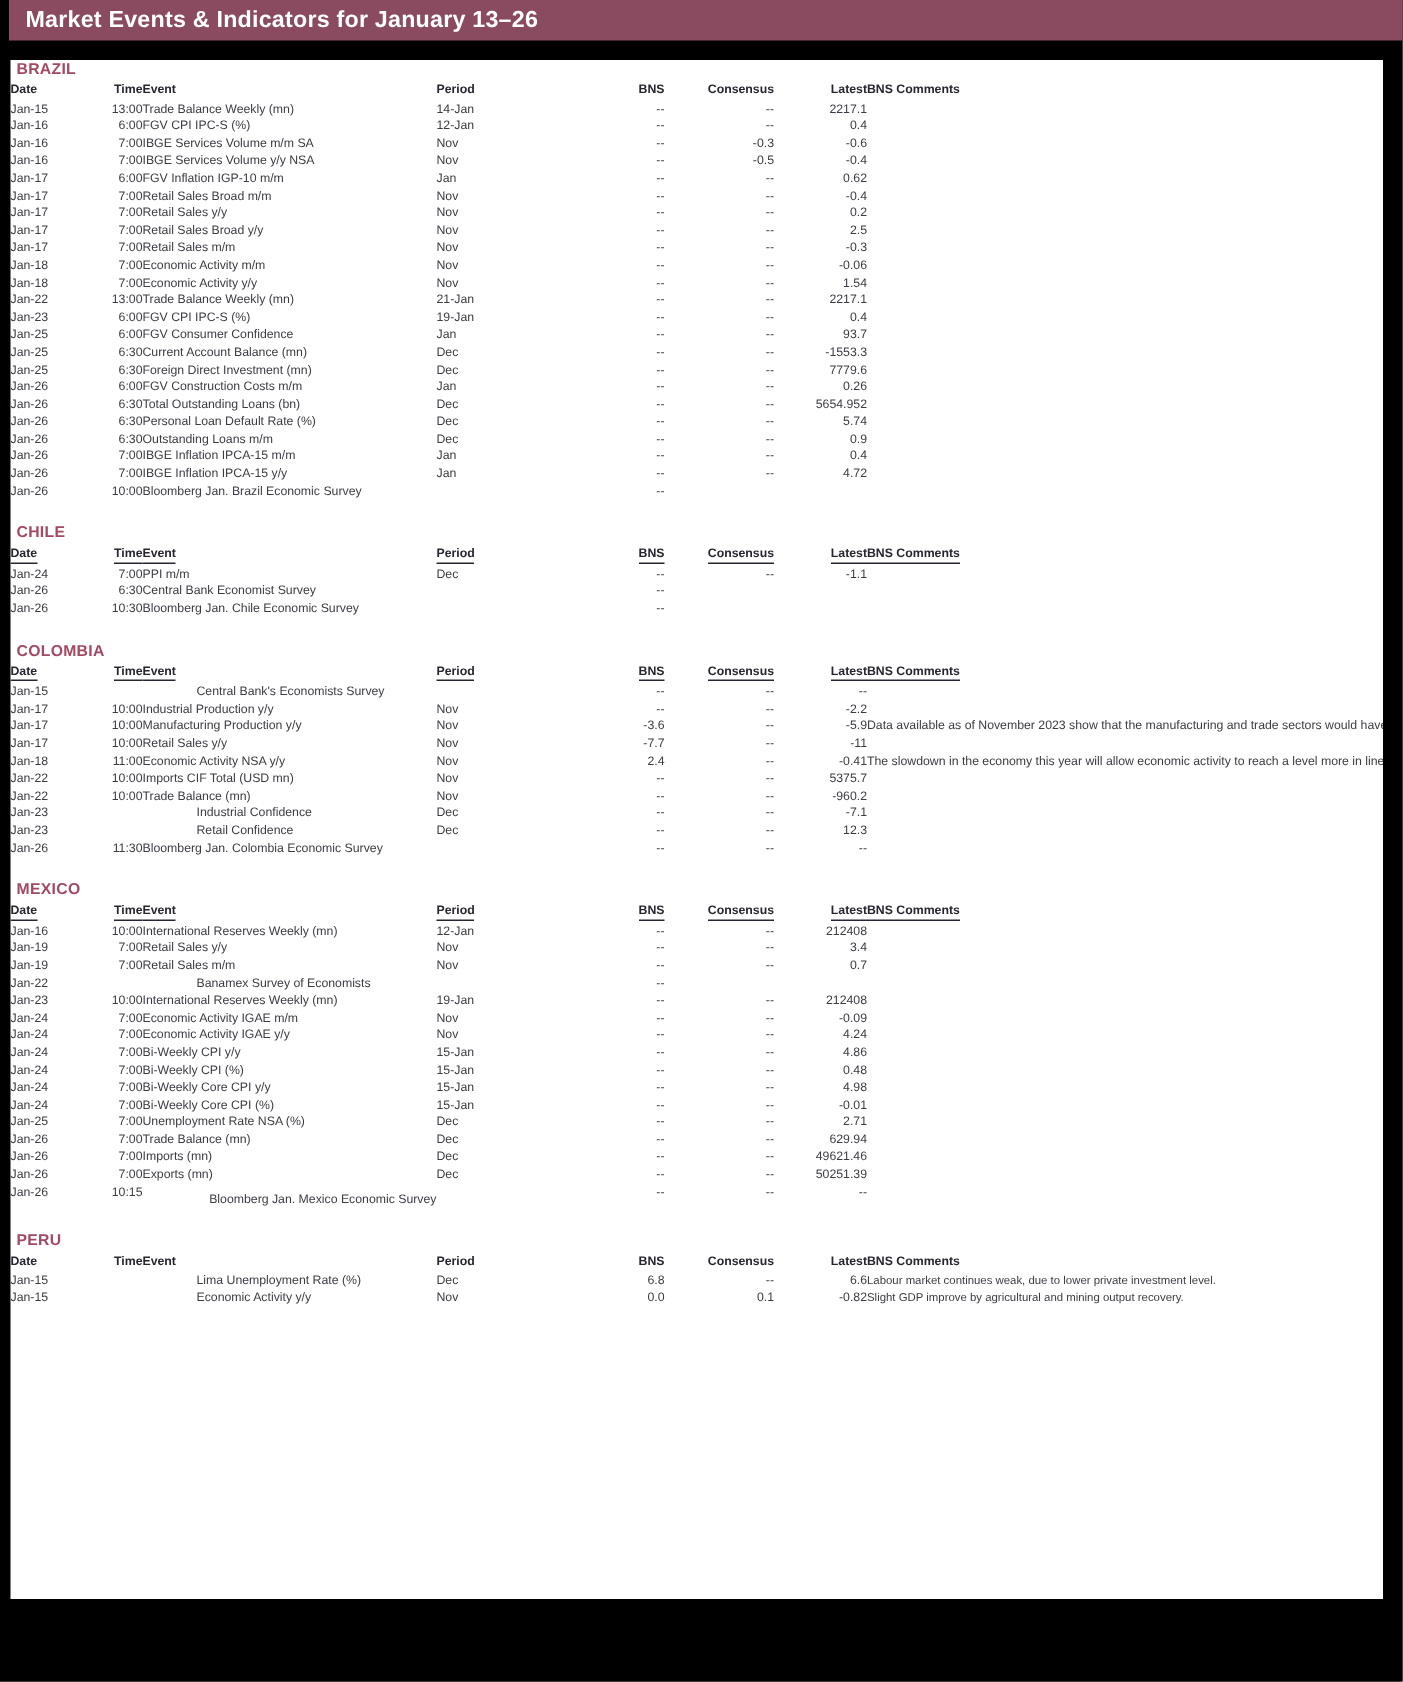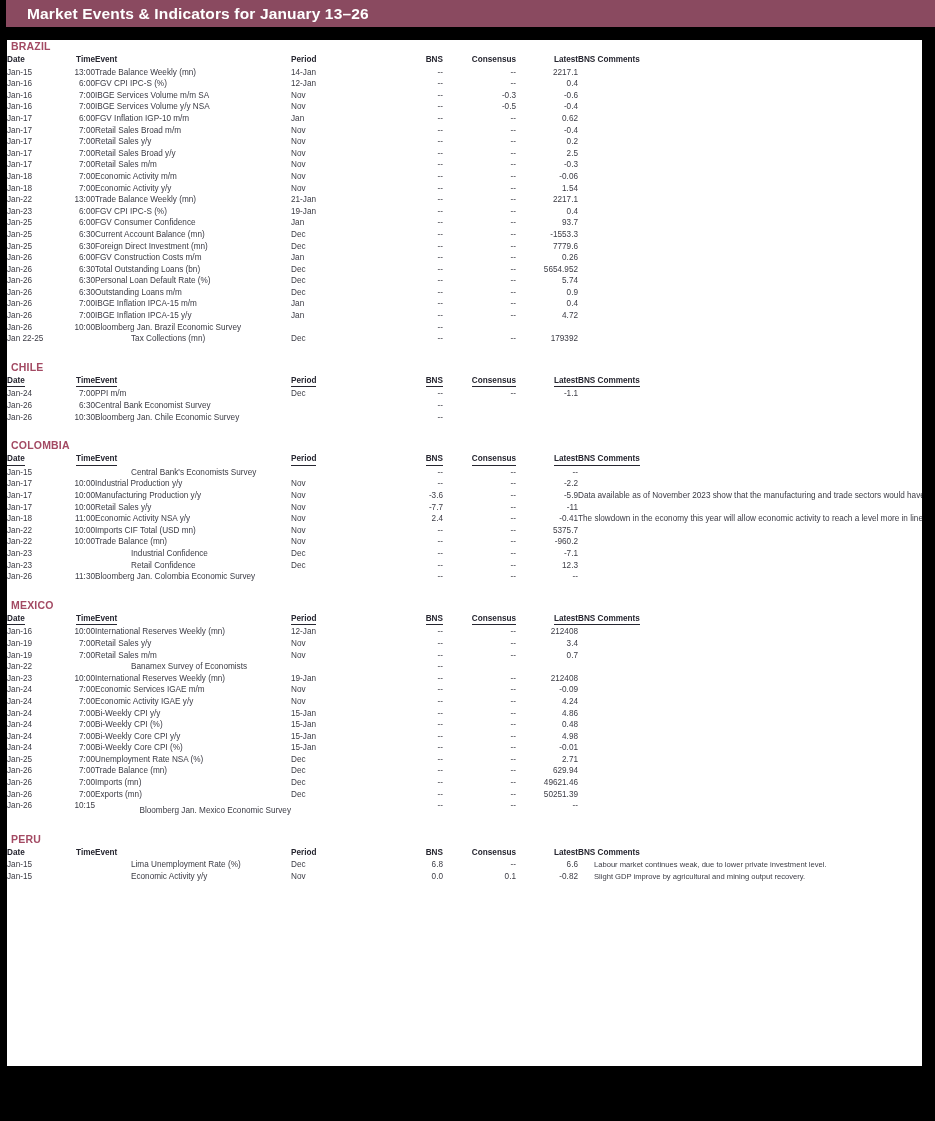--- a/index.html
+++ b/index.html
@@ -23,21 +23,20 @@
     background: #8a4a60;
     display: flex;
     align-items: center;
   }
   #title-text {
     color: #ffffff;
     font-size: 15.5px;
     font-weight: bold;
     letter-spacing: 0.15px;
     padding-left: 11px;
-    margin-left: 10px;
   }
   #page {
     position: absolute;
     left: 7px;
     top: 40px;
     width: 915px;
     height: 1026px;
     background: #ffffff;
     overflow: hidden;
   }
@@ -100,21 +99,21 @@
     line-height: 11.5px;
     color: #3b3b44;
   }
   td.d-event.indent { padding-left: 36px; }
   tr.row-lift td.d-event { padding-top: 5px; text-align: right; }
   .section-gap { height: 16px; }
   .peru td, .peru th {
     font-stretch: condensed;
     transform-origin: left center;
   }
-  .peru td.d-comment { font-size: 7.6px; padding-left: 16px; }
+  .peru td.d-comment { font-size: 7.6px; }
 </style>
 </head>
 <body>
 
 <div id="title-bar">
   <span id="title-text">Market Events &amp; Indicators for January 13–26</span>
 </div>
 
 <div id="page">
   <div id="sections-container">
@@ -365,30 +364,20 @@
               <td class="d-comment"></td>
             </tr>
             <tr>
               <td class="d-date">Jan-26</td>
               <td class="d-time">10:00</td>
               <td class="d-event">Bloomberg Jan. Brazil Economic Survey</td>
               <td class="d-period"></td>
               <td class="d-bns">--</td>
               <td class="d-cons"></td>
               <td class="d-latest"></td>
-              <td class="d-comment"></td>
-            </tr>
-            <tr>
-              <td class="d-date">Jan 22-25</td>
-              <td class="d-time"></td>
-              <td class="d-event indent">Tax Collections (mn)</td>
-              <td class="d-period">Dec</td>
-              <td class="d-bns">--</td>
-              <td class="d-cons">--</td>
-              <td class="d-latest">179392</td>
               <td class="d-comment"></td>
             </tr>
           </tbody>
         </table>
       </div>
       <div class="section-gap"></div>
       <div class="section">
         <div class="section-title">CHILE</div>
         <table class="grid">
           <colgroup>
@@ -650,21 +639,21 @@
               <td class="d-event">International Reserves Weekly (mn)</td>
               <td class="d-period">19-Jan</td>
               <td class="d-bns">--</td>
               <td class="d-cons">--</td>
               <td class="d-latest">212408</td>
               <td class="d-comment"></td>
             </tr>
             <tr>
               <td class="d-date">Jan-24</td>
               <td class="d-time">7:00</td>
-              <td class="d-event">Economic Services IGAE m/m</td>
+              <td class="d-event">Economic Activity IGAE m/m</td>
               <td class="d-period">Nov</td>
               <td class="d-bns">--</td>
               <td class="d-cons">--</td>
               <td class="d-latest">-0.09</td>
               <td class="d-comment"></td>
             </tr>
             <tr>
               <td class="d-date">Jan-24</td>
               <td class="d-time">7:00</td>
               <td class="d-event">Economic Activity IGAE y/y</td>

